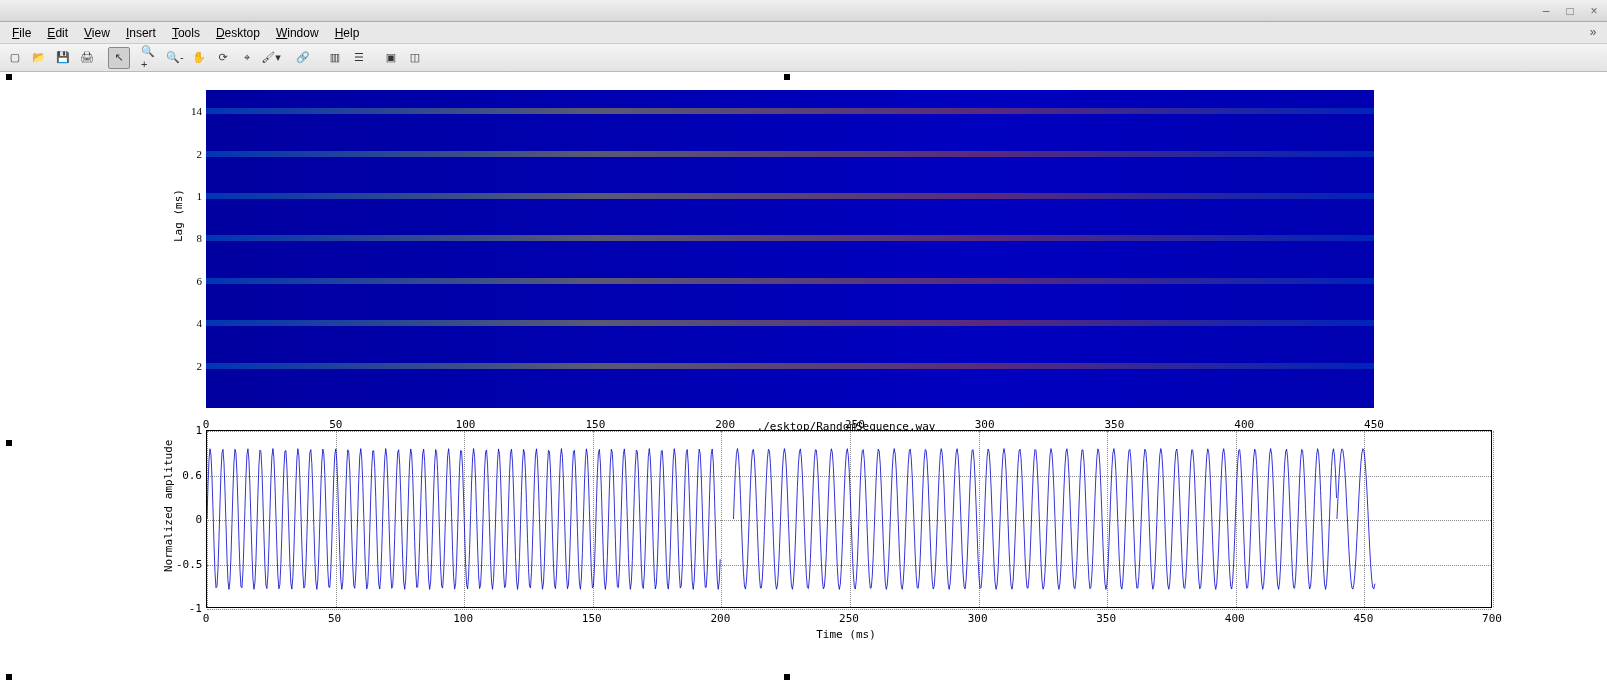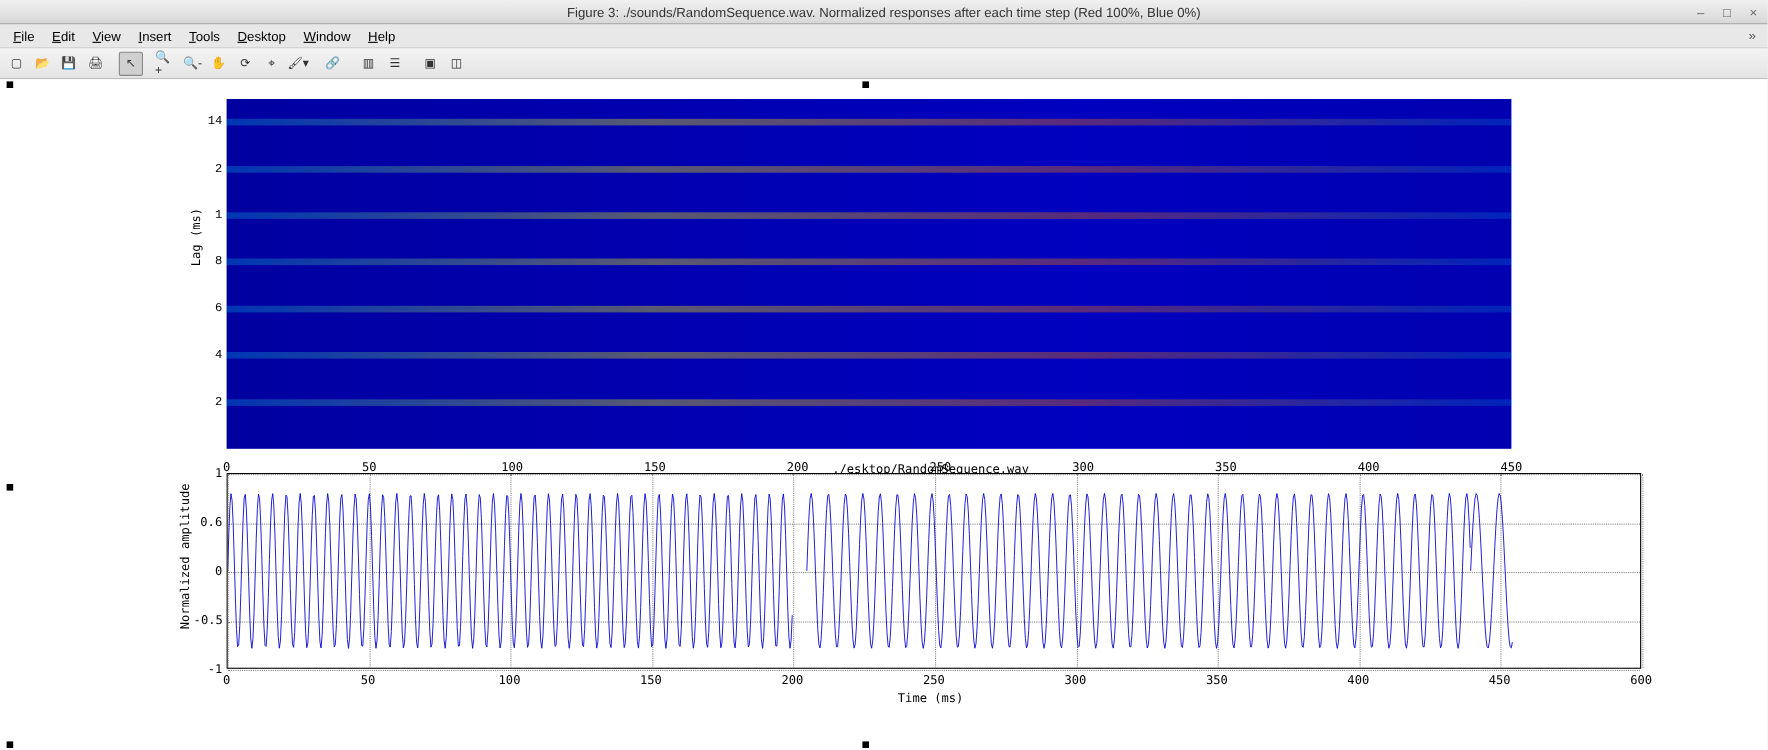--- a/index.html
+++ b/index.html
@@ -99,21 +99,21 @@
     background: linear-gradient(90deg,rgba(0,255,255,0.3),rgba(255,255,0,0.5),rgba(255,120,0,0.5),rgba(0,255,255,0.2));
     opacity:0.7;
   }
   .chart1-y-label {
     position:absolute; left:172px; top:170px;
     transform: rotate(-90deg);
     transform-origin: left top;
     font-size:11px; color:#000;
     font-family: monospace;
   }
-  .chart1-ytick { position:absolute; left:188px; font-size:11px; font-family:Liberation Mono, monospace; color:#000; text-align:right; width:14px;}
+  .chart1-ytick { position:absolute; left:188px; font-size:11px; font-family:Liberation Serif, serif; color:#000; text-align:right; width:14px;}
   .chart1-xtick { position:absolute; top:346px; font-size:11px; font-family:monospace; color:#000; transform:translateX(-50%);}
   .chart1-mid-label {
     position:absolute; top:348px; left:846px; transform:translateX(-50%);
     font-size:11px; font-family:monospace; color:#000;
   }
   
   .chart2 {
     position:absolute;
     left:206px; top:358px;
     width:1286px; height:178px;
@@ -129,21 +129,20 @@
     font-size:11px; font-family:monospace; color:#000;
   }
   .chart2-ytick { position:absolute; left:176px; font-size:11px; font-family:monospace; color:#000; text-align:right; width:26px; transform:translateY(-50%);}
   .chart2-xtick { position:absolute; top:540px; font-size:11px; font-family:monospace; color:#000; transform:translateX(-50%);}
   .chart2-x-label { position:absolute; top:556px; left:846px; transform:translateX(-50%); font-size:11px; font-family:monospace; color:#000;}
 </style>
 </head>
 <body>
 
 <div class="titlebar">
-  <span>Figure 3: ./sounds/RandomSequence.wav. Normalized responses after each time step (Red 100%, Blue 0%)</span>
   <div class="controls">
     <span>–</span>
     <span>□</span>
     <span>×</span>
   </div>
 </div>
 
 <div class="menubar" id="menubar">
     <div class="menu-item"><span class="ul">F</span>ile</div>
     <div class="menu-item"><span class="ul">E</span>dit</div>
@@ -253,16 +252,16 @@
       <div class="chart2-xtick" style="left: 206px;">0</div>
       <div class="chart2-xtick" style="left: 334.6px;">50</div>
       <div class="chart2-xtick" style="left: 463.2px;">100</div>
       <div class="chart2-xtick" style="left: 591.8px;">150</div>
       <div class="chart2-xtick" style="left: 720.4px;">200</div>
       <div class="chart2-xtick" style="left: 849px;">250</div>
       <div class="chart2-xtick" style="left: 977.6px;">300</div>
       <div class="chart2-xtick" style="left: 1106.2px;">350</div>
       <div class="chart2-xtick" style="left: 1234.8px;">400</div>
       <div class="chart2-xtick" style="left: 1363.4px;">450</div>
-      <div class="chart2-xtick" style="left: 1492px;">600</div>
+      <div class="chart2-xtick" style="left: 1492px;">700</div>
     </div>
   <div class="chart2-x-label">Time (ms)</div>
 </div>
 
 </body></html>

